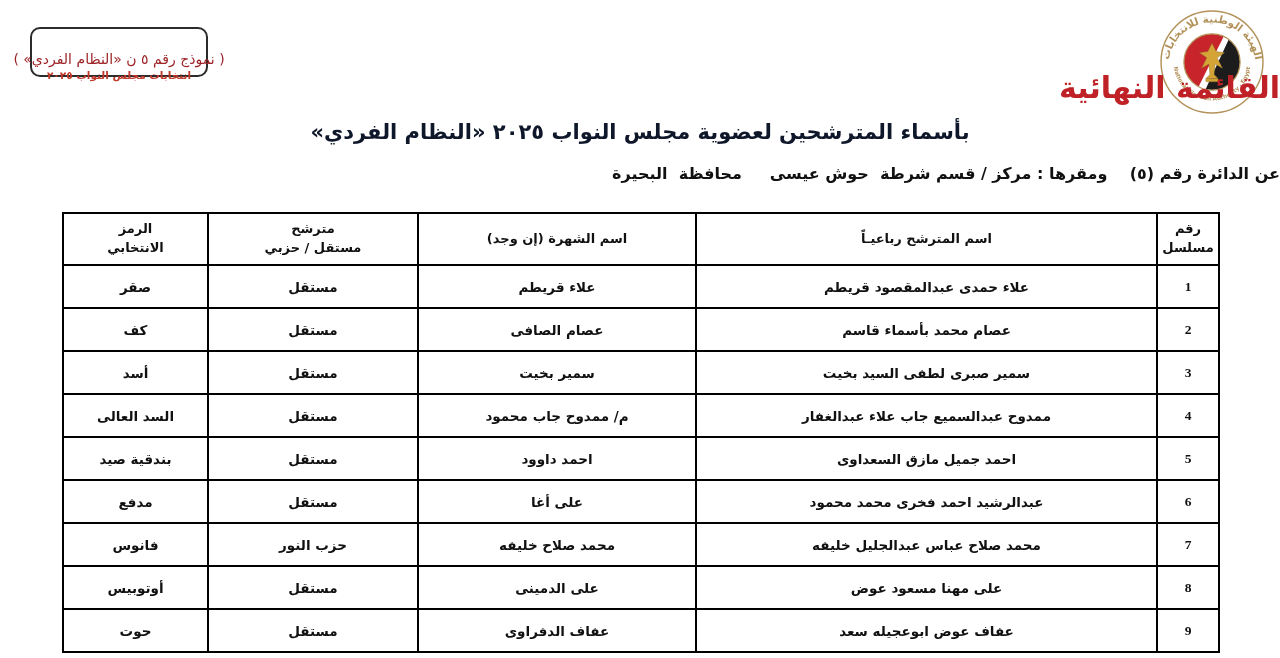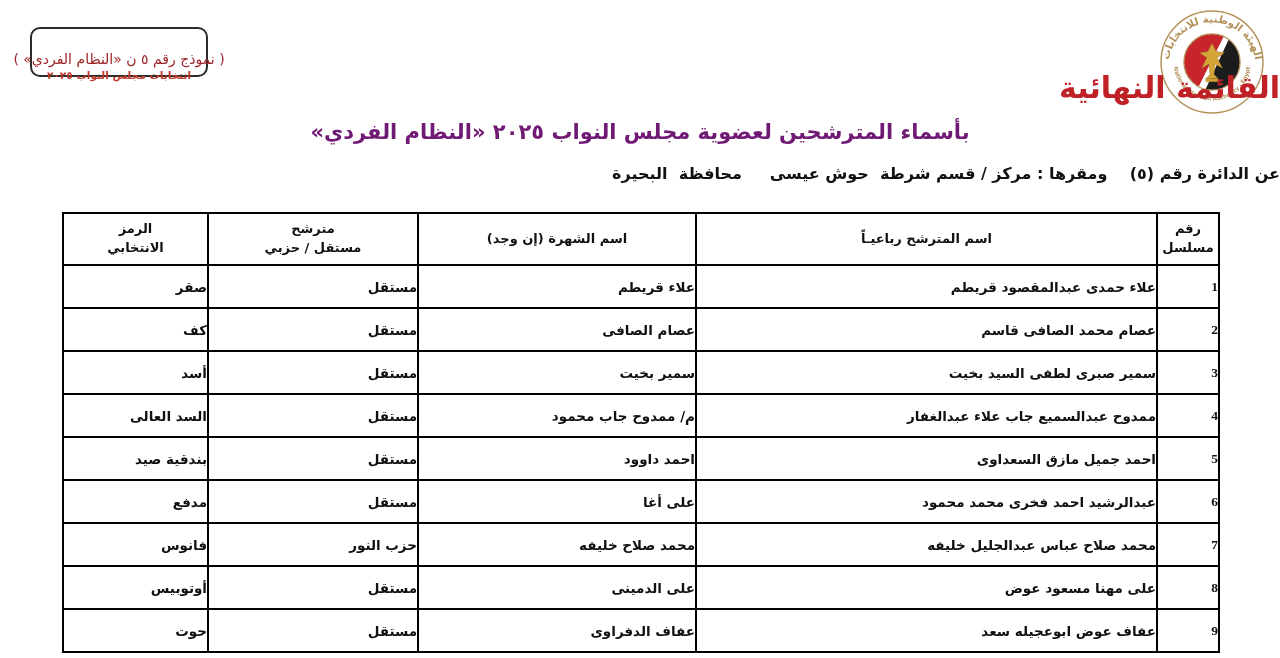--- a/index.html
+++ b/index.html
@@ -31,21 +31,21 @@
 
   
   .title {
     position: absolute; left: 0; right: 0; top: 70px;
     text-align: right; direction: rtl;
     color: #bf2126; font-size: 30px; font-weight: bold;
   }
   .subtitle {
     position: absolute; left: 0; right: 0; top: 120px;
     text-align: center; direction: rtl;
-    color: #701a75; font-size: 21px; font-weight: bold;
+    color: #0f172a; font-size: 21px; font-weight: bold;
   }
   .district {
     position: absolute; left: 0; right: 0; top: 164px;
     direction: rtl;
     color: #111; font-size: 16px; font-weight: bold;
     white-space: pre-wrap;
   }
 
   
   table.cand {
@@ -60,21 +60,21 @@
     text-align: center; vertical-align: middle;
     color: #111;
     font-weight: bold;
   }
   table.cand th {
     height: 52px;
     font-size: 13px;
     white-space: pre-line;
     line-height: 1.45;
   }
-  table.cand td { height: 43px; font-size: 13.5px; text-align: right; }
+  table.cand td { height: 43px; font-size: 13.5px; }
   td.c-serial { font-family: "Liberation Serif", serif; font-size: 16px; }
   col.w-serial { width: 62px; }
   col.w-name   { width: 461px; }
   col.w-shohra { width: 278px; }
   col.w-party  { width: 210px; }
   col.w-symbol { width: 145px; }
 </style>
 </head>
 <body>
 
@@ -139,21 +139,21 @@
   <tbody>
     <tr>
       <td class="c-serial">1</td>
       <td>علاء حمدى عبدالمقصود قريطم</td>
       <td>علاء قريطم</td>
       <td>مستقل</td>
       <td>صقر</td>
     </tr>
     <tr>
       <td class="c-serial">2</td>
-      <td>عصام محمد الصافى قاسم</td>
+      <td>عصام محمد بأسماء قاسم</td>
       <td>عصام الصافى</td>
       <td>مستقل</td>
       <td>كف</td>
     </tr>
     <tr>
       <td class="c-serial">3</td>
       <td>سمير صبرى لطفى السيد بخيت</td>
       <td>سمير بخيت</td>
       <td>مستقل</td>
       <td>أسد</td>

